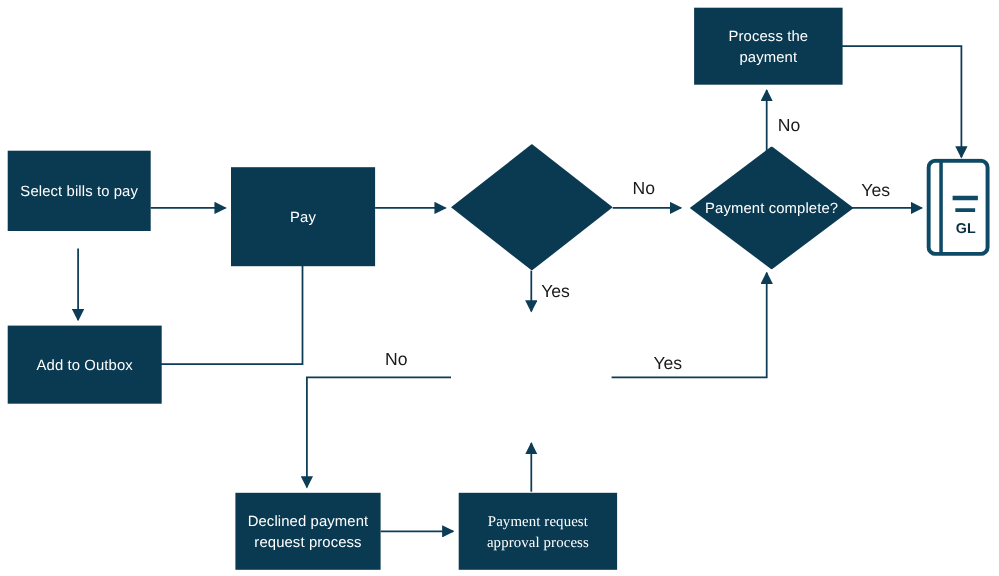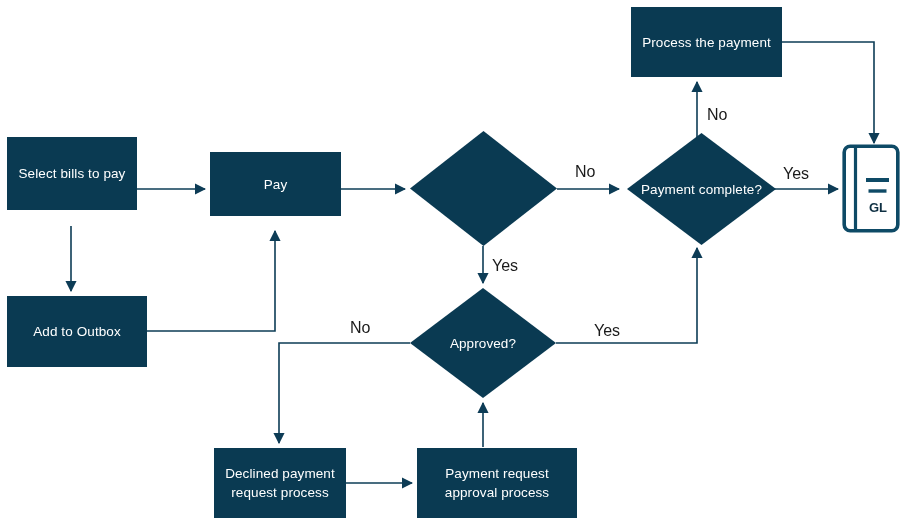--- a/index.html
+++ b/index.html
@@ -109,51 +109,47 @@
       <path d="M 772 189 L 838 189"></path>
 
       <path d="M 764 42 L 874 42 L 874 143"></path>
     </g>
   </svg>
 
   <div class="node process" style="left:7px; top:137px; width:130px; height:73px;">
     <span class="label">Select bills to pay</span>
   </div>
 
-  <div class="node process" style="left:210px; top:152px; width:131px; height:64px;">
+  <div class="node process" style="left:210px; top:152px; width:131px; height:90px;">
     <span class="label">Pay</span>
   </div>
 
   <div class="node process" style="left:7px; top:296px; width:140px; height:71px;">
     <span class="label">Add to Outbox</span>
   </div>
 
   <div class="node decision" style="left:410px; top:131px; width:147px; height:115px;">
     <span class="diamond-shape"></span>
   </div>
 
-  <div class="node decision" style="left:410px; top:288px; width:146px; height:110px;">
-    <span class="diamond-shape"></span>
-    <span class="label">Approved?</span>
-  </div>
 
   <div class="node decision" style="left:627px; top:133px; width:149px; height:112px;">
     <span class="diamond-shape"></span>
     <span class="label">Payment complete?</span>
   </div>
 
-  <div class="node process" style="left:631px; top:7px; width:151px; height:70px;">
+  <div class="node process" style="left:631px; top:7px; width:135px; height:70px;">
     <span class="label">Process the payment</span>
   </div>
 
   <div class="node process" style="left:214px; top:448px; width:132px; height:70px;">
     <span class="label">Declined payment request process</span>
   </div>
 
-  <div class="node process" style="left:417px; top:448px; width:160px; height:70px;">
+  <div class="node process" style="left:417px; top:448px; width:144px; height:70px;font-family:Liberation Serif, serif;">
     <span class="label">Payment request approval process</span>
   </div>
 
   <div class="gl-icon" style="left:842px; top:144px; width:58px; height:89px;">
     <svg width="58" height="89" viewBox="0 0 58 89" xmlns="http://www.w3.org/2000/svg">
       <rect x="2.2" y="2.2" width="53.6" height="84.6" rx="6" ry="6" fill="#ffffff" stroke="#0e4a66" stroke-width="3.6"></rect>
       <line x1="13.5" y1="3" x2="13.5" y2="86" stroke="#0e4a66" stroke-width="3.2"></line>
       <line x1="24" y1="36" x2="47" y2="36" stroke="#0e4a66" stroke-width="4"></line>
       <line x1="26.5" y1="47" x2="44.5" y2="47" stroke="#0e4a66" stroke-width="3.4"></line>
     </svg>

